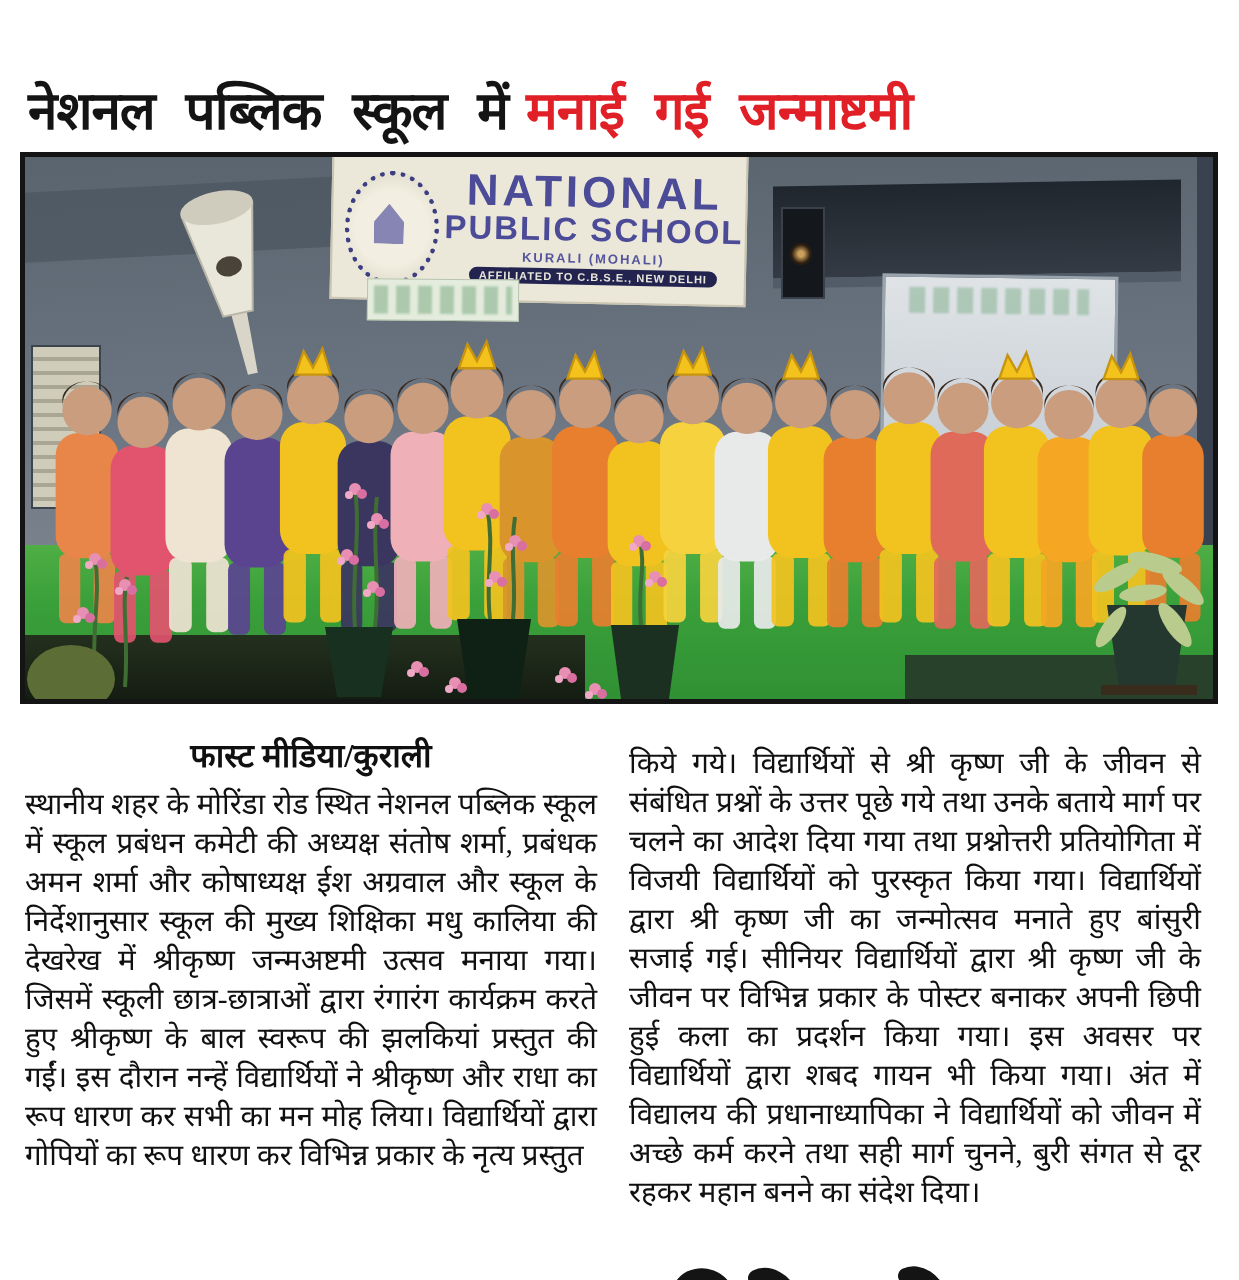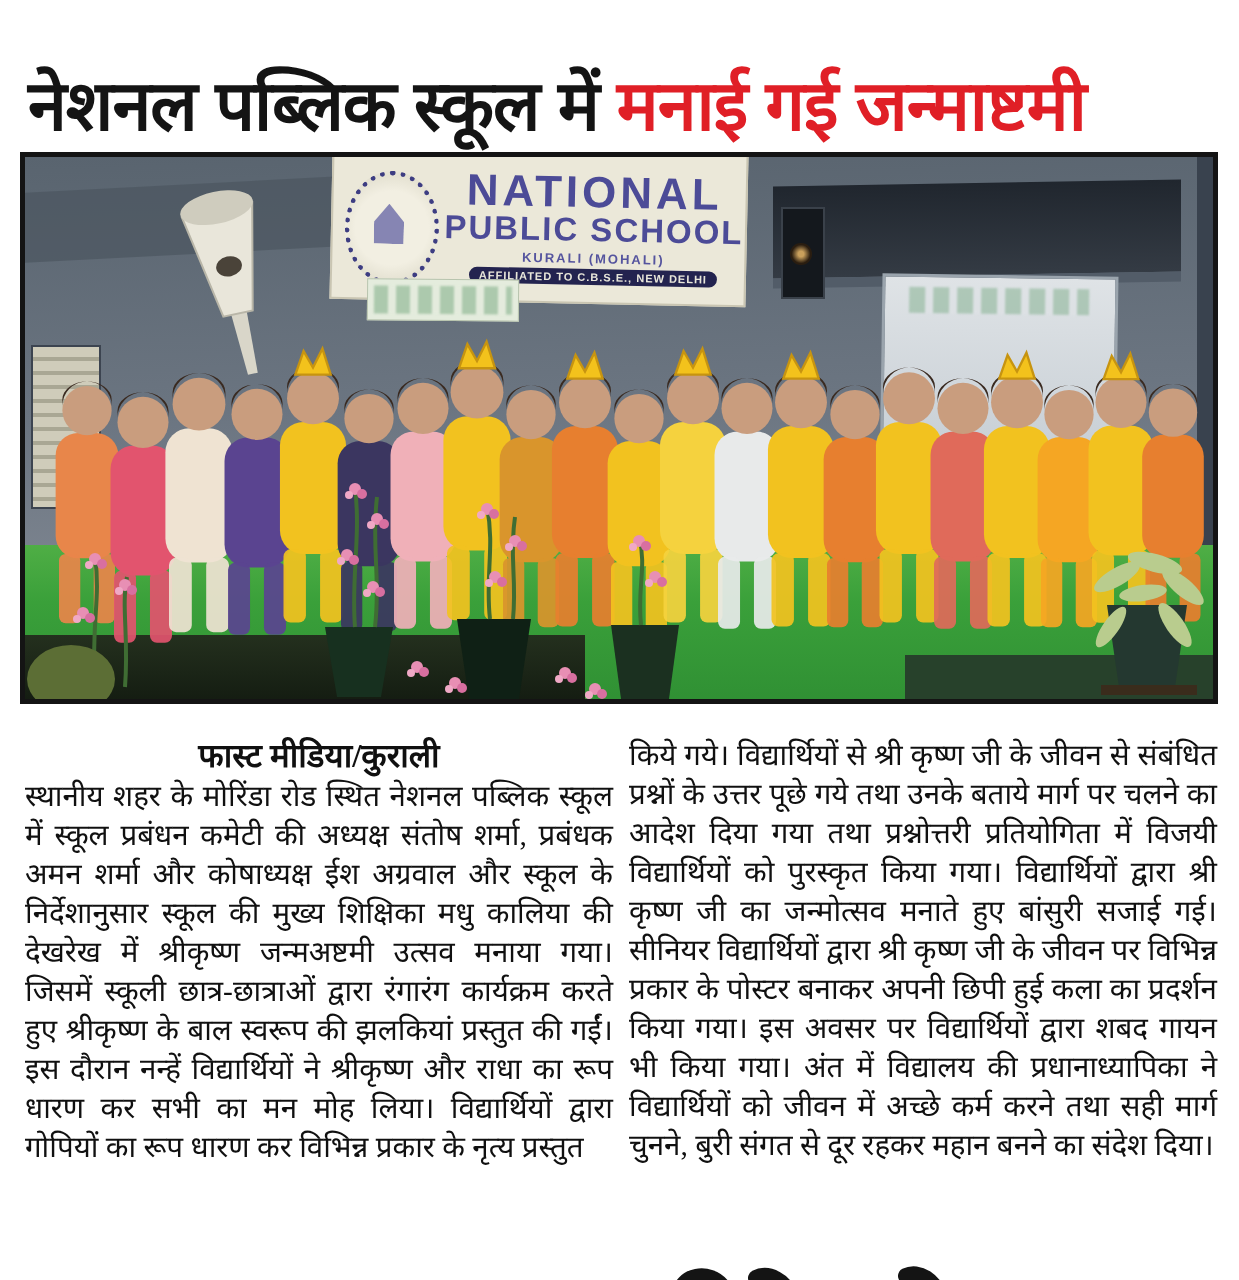--- a/index.html
+++ b/index.html
@@ -8,24 +8,24 @@
     background:#ffffff;
     font-family:"Liberation Serif","DejaVu Sans",serif;
     color:#101010;
     overflow:hidden;
     position:relative;
   }
   .page{position:absolute;inset:0;}
 
   
   .headline{
-    position:absolute;top:4px;left:28px;width:1190px;
-    font-weight:bold;font-size:70px;line-height:110px;
+    position:absolute;top:24px;left:28px;width:1190px;
+    font-weight:bold;font-size:53px;line-height:110px;
     white-space:nowrap;
-    font-family:Liberation Sans, sans-serif;
+    font-family:Liberation Mono, monospace;
     letter-spacing:-1px;
   }
   .headline .black{color:#141414;}
   .headline .red{color:#e01f26;margin-left:18px;}
 
   
   .photo{
     position:absolute;top:152px;left:20px;width:1198px;height:552px;
     border:5px solid #141414;box-sizing:border-box;
     overflow:hidden;background:#66707e;
@@ -110,26 +110,26 @@
     background:linear-gradient(180deg,#24301e,#121a10);
   }
   .stage-step-right{
     position:absolute;left:880px;top:498px;width:310px;height:54px;
     background:#27412b;
   }
   .photo svg{position:absolute;left:0;top:0;}
 
   
   .article{
-    position:absolute;top:736px;left:25px;width:1192px;
+    position:absolute;top:736px;left:17px;width:1192px;
     display:flex;gap:16px;
   }
   .col{width:588px;font-size:29.5px;line-height:39px;text-align:justify;}
   .byline{text-align:center;font-weight:bold;font-size:33px;line-height:41px;}
-  .body-text{margin:0;}
+  .body-text{margin:8px;}
 
   
   .fragment{position:absolute;top:1256px;left:640px;width:420px;height:40px;}
 
   [data-interactable="false"]{cursor:default;}
 </style>
 </head>
 <body>
 
 <div class="page" data-interactable="false">

